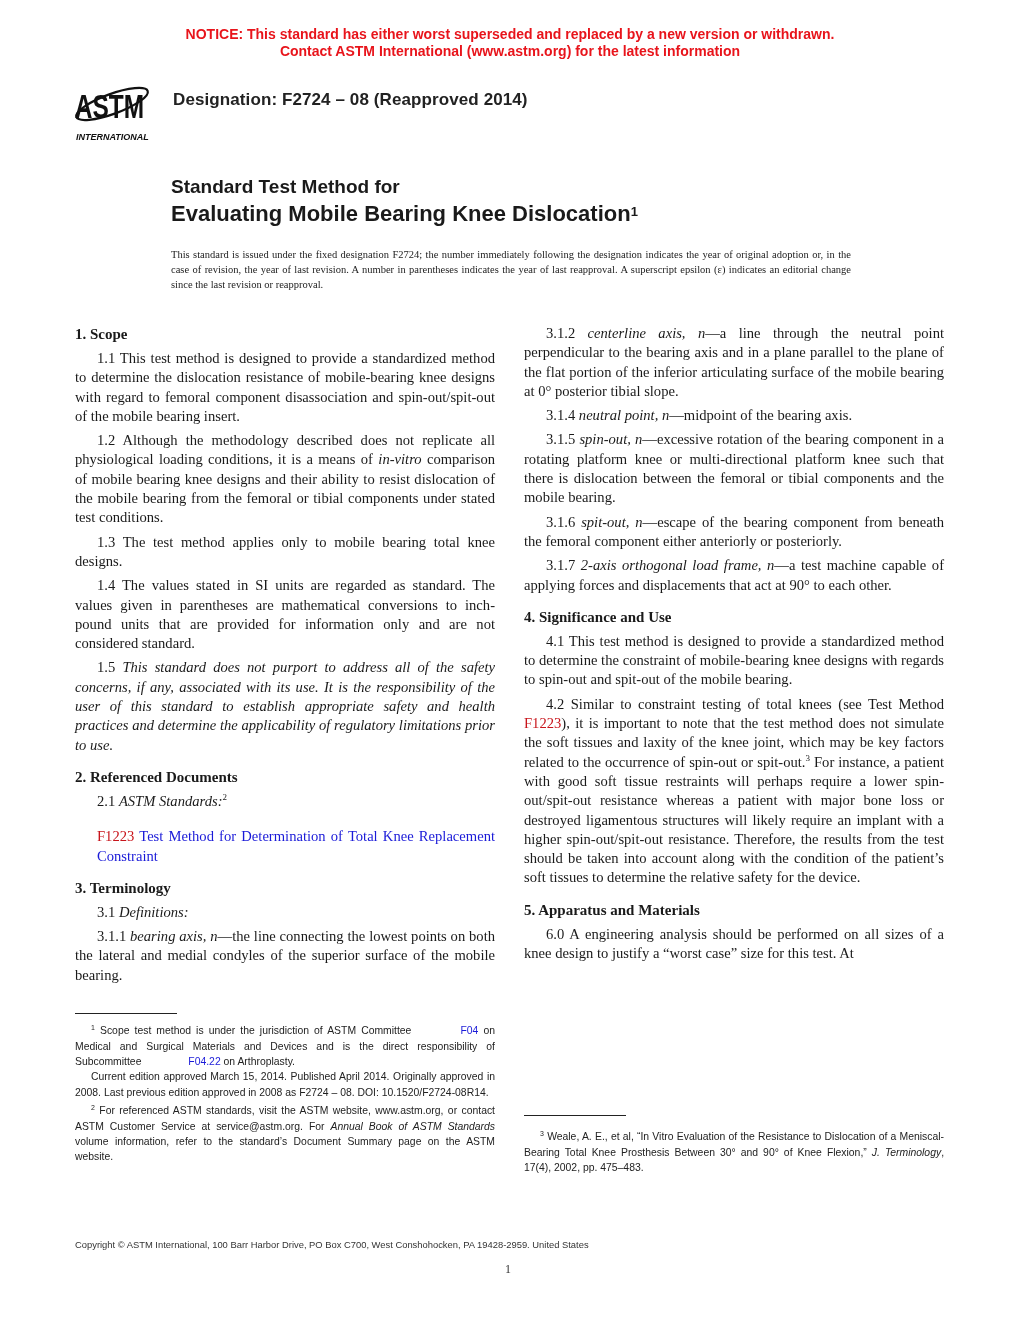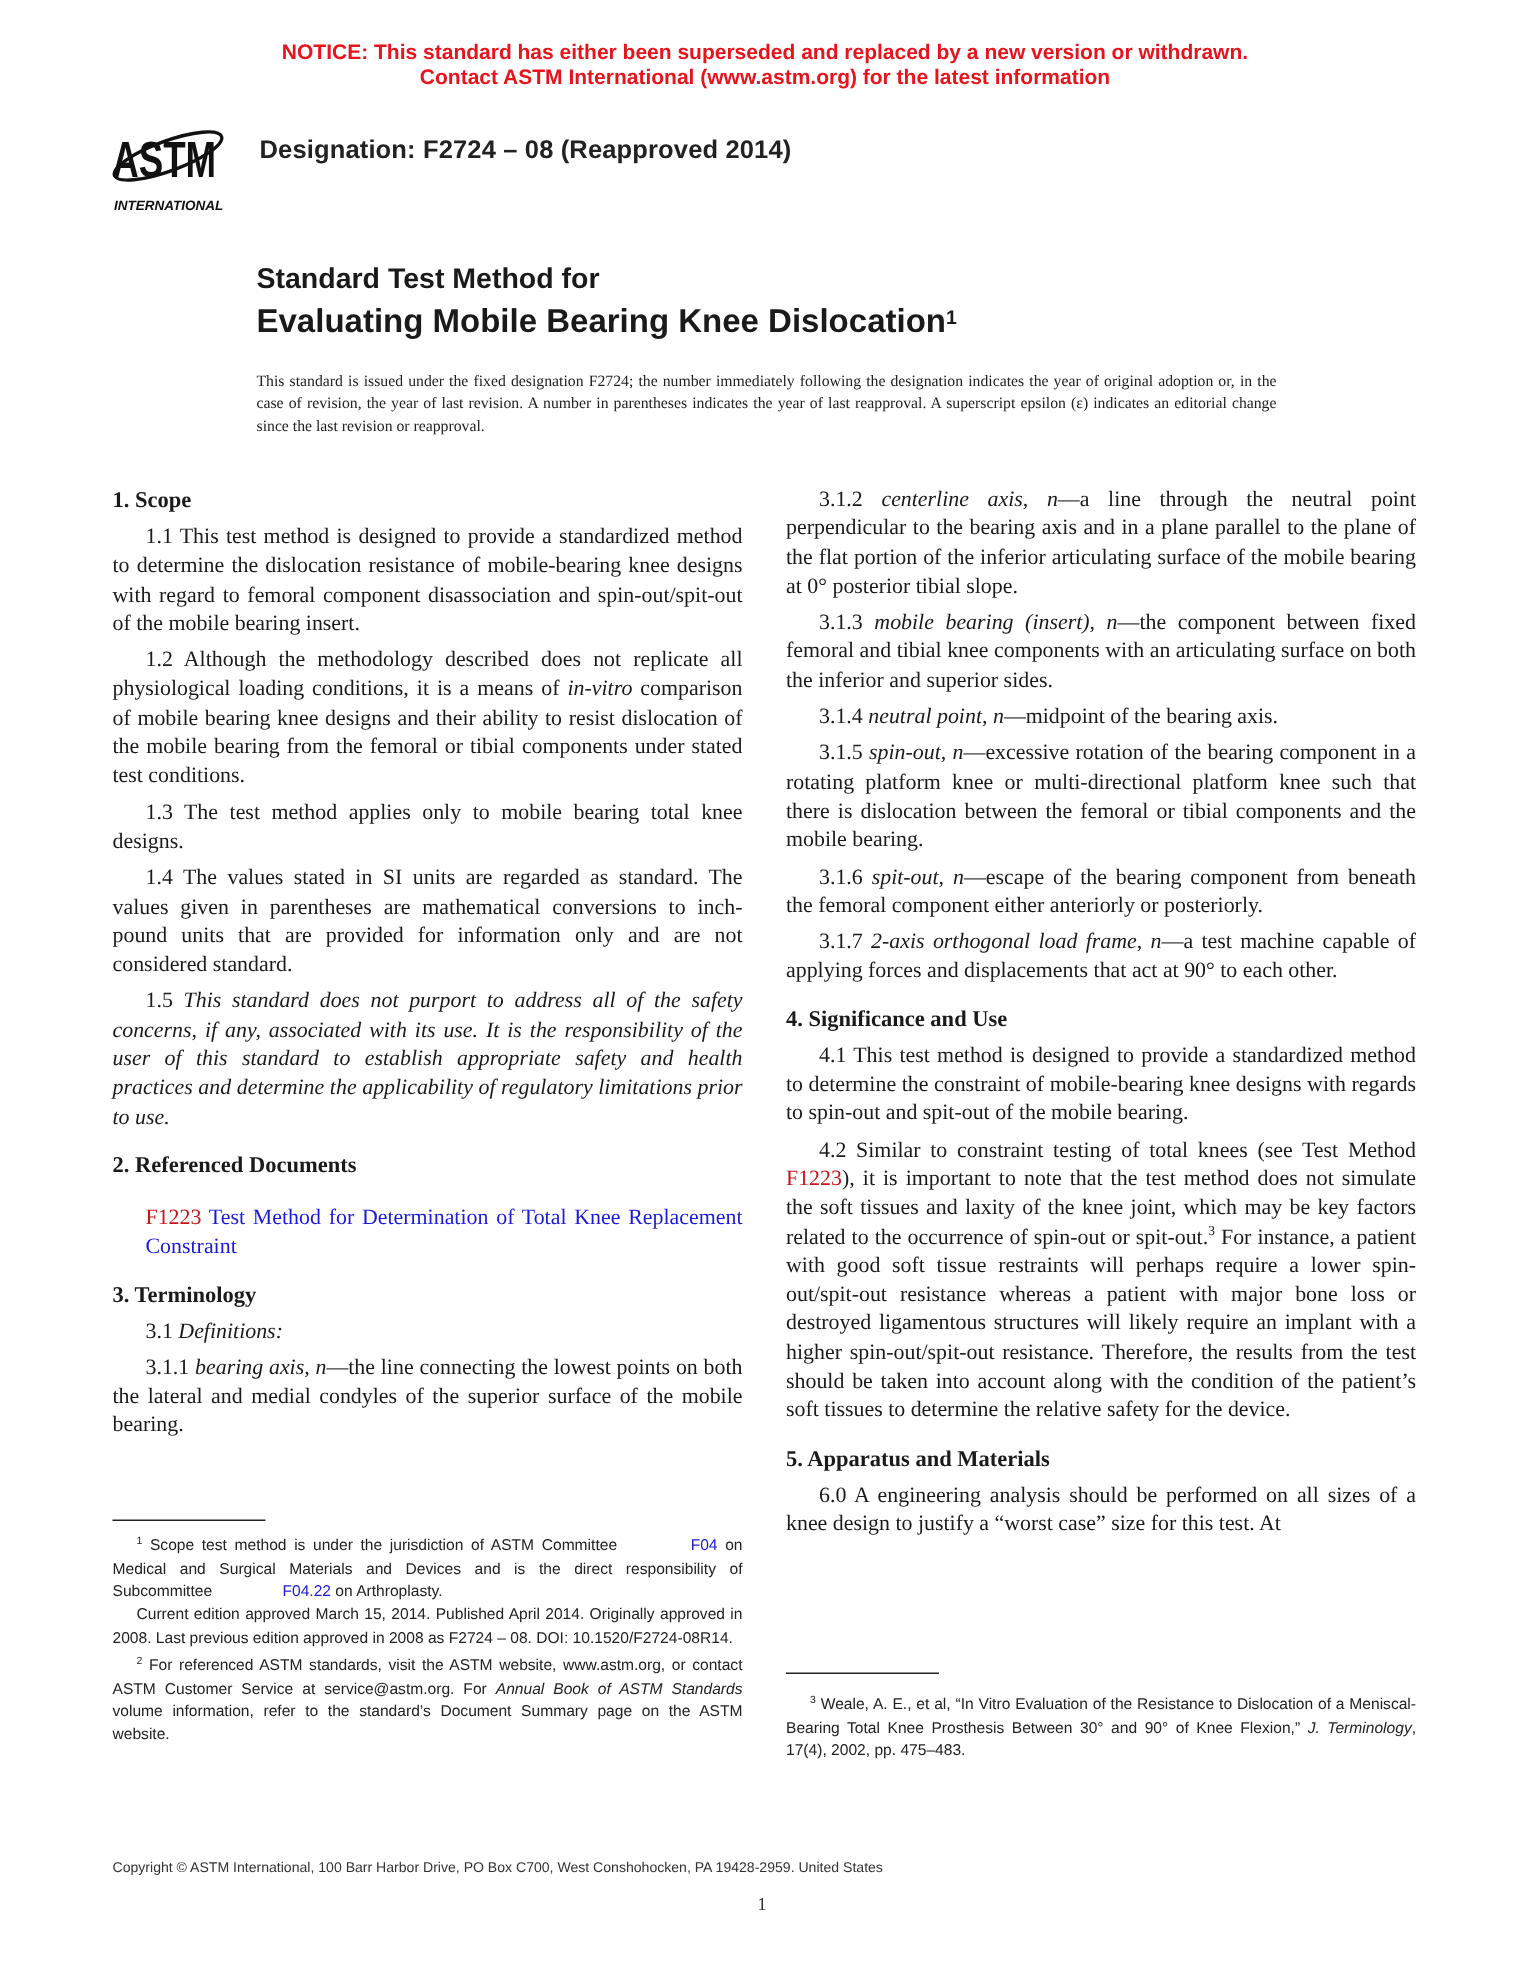--- a/index.html
+++ b/index.html
@@ -43,21 +43,21 @@
     .footnotes .it { font-style: italic; }
 
     .copyright { position: absolute; left: 75px; top: 1239px; font-family: "Liberation Sans", sans-serif;
       font-size: 9.4px; color: #333; }
     .pagenum { position: absolute; left: 505px; top: 1262px; font-family: "Liberation Serif", serif; font-size: 12px; color: #333; }
   </style>
 </head>
 <body>
 
 <div class="notice">
-  <div>NOTICE: This standard has either been superseded and replaced by a new version or withdrawn.</div>
+  <div>NOTICE: This standard has either worst superseded and replaced by a new version or withdrawn.</div>
   <div>Contact ASTM International (www.astm.org) for the latest information</div>
 </div>
 
 <div class="logo">
   <svg width="92" height="70" viewBox="0 0 92 70">
     <ellipse cx="40" cy="30" rx="38" ry="10" fill="none" stroke="#111" stroke-width="2.2" transform="rotate(-20 40 30)"></ellipse>
     <text x="38" y="44" text-anchor="middle" font-family="Liberation Sans, sans-serif" font-weight="bold" font-size="34" fill="#111" transform="scale(0.72 1) translate(14 0)">ASTM</text>
     <text x="4" y="66" font-family="Liberation Sans, sans-serif" font-weight="bold" font-style="italic" font-size="9" fill="#111">INTERNATIONAL</text>
   </svg>
 </div>
@@ -73,39 +73,39 @@
 
 <div class="col left">
   <h2>1.  Scope</h2>
   <p>1.1  This test method is designed to provide a standardized method to determine the dislocation resistance of mobile-bearing knee designs with regard to femoral component disassociation and spin-out/spit-out of the mobile bearing insert.</p>
   <p><span>1.2  Although the methodology described does not replicate all physiological loading conditions, it is a means of </span><span class="it">in-vitro</span><span> comparison of mobile bearing knee designs and their ability to resist dislocation of the mobile bearing from the femoral or tibial components under stated test conditions.</span></p>
   <p>1.3  The test method applies only to mobile bearing total knee designs.</p>
   <p>1.4  The values stated in SI units are regarded as standard. The values given in parentheses are mathematical conversions to inch-pound units that are provided for information only and are not considered standard.</p>
   <p><span>1.5 </span><span class="it">This standard does not purport to address all of the safety concerns, if any, associated with its use. It is the responsibility of the user of this standard to establish appropriate safety and health practices and determine the applicability of regulatory limitations prior to use.</span></p>
 
   <h2 class="gap">2.  Referenced Documents</h2>
+  <p><span>2.1 </span><span class="it">ASTM Standards:</span><sup>2</sup></p>
   <div class="ref" style="padding-left:22px;text-indent:0;margin-left:0;">
     <span class="red">F1223</span><span class="blue"> Test Method for Determination of Total Knee Replacement Constraint</span>
   </div>
 
   <h2 class="gap">3.  Terminology</h2>
   <p><span>3.1 </span><span class="it">Definitions:</span></p>
   <p><span>3.1.1 </span><span class="it">bearing axis, n</span><span>—the line connecting the lowest points on both the lateral and medial condyles of the superior surface of the mobile bearing.</span></p>
 </div>
 
 <div class="fnrule" style="left:75px;top:1013px;"></div>
 <div class="footnotes" style="left:75px;top:1020px;">
   <p><sup>1</sup><span> Scope test method is under the jurisdiction of ASTM Committee </span><span class="blue">F04</span><span> on Medical and Surgical Materials and Devices and is the direct responsibility of Subcommittee </span><span class="blue">F04.22</span><span> on Arthroplasty.</span></p>
   <p>Current edition approved March 15, 2014. Published April 2014. Originally approved in 2008. Last previous edition approved in 2008 as F2724 – 08. DOI: 10.1520/F2724-08R14.</p>
   <p><sup>2</sup><span> For referenced ASTM standards, visit the ASTM website, www.astm.org, or contact ASTM Customer Service at service@astm.org. For </span><span class="it">Annual Book of ASTM Standards</span><span> volume information, refer to the standard’s Document Summary page on the ASTM website.</span></p>
 </div>
 
 <div class="col right">
   <p><span>3.1.2 </span><span class="it">centerline axis, n</span><span>—a line through the neutral point perpendicular to the bearing axis and in a plane parallel to the plane of the flat portion of the inferior articulating surface of the mobile bearing at 0° posterior tibial slope.</span></p>
-  <p><span>3.1.3 </span><span class="it">mobile bearing (insert), n</span><span>—the component between fixed femoral and tibial knee components with an articulating surface on both the inferior and superior sides.</span></p>
   <p><span>3.1.4 </span><span class="it">neutral point, n</span><span>—midpoint of the bearing axis.</span></p>
   <p><span>3.1.5 </span><span class="it">spin-out, n</span><span>—excessive rotation of the bearing component in a rotating platform knee or multi-directional platform knee such that there is dislocation between the femoral or tibial components and the mobile bearing.</span></p>
   <p><span>3.1.6 </span><span class="it">spit-out, n</span><span>—escape of the bearing component from beneath the femoral component either anteriorly or posteriorly.</span></p>
   <p><span>3.1.7 </span><span class="it">2-axis orthogonal load frame, n</span><span>—a test machine capable of applying forces and displacements that act at 90° to each other.</span></p>
 
   <h2 class="gap">4.  Significance and Use</h2>
   <p>4.1  This test method is designed to provide a standardized method to determine the constraint of mobile-bearing knee designs with regards to spin-out and spit-out of the mobile bearing.</p>
   <p><span>4.2  Similar to constraint testing of total knees (see Test Method </span><span class="red">F1223</span><span>), it is important to note that the test method does not simulate the soft tissues and laxity of the knee joint, which may be key factors related to the occurrence of spin-out or spit-out.</span><sup>3</sup><span> For instance, a patient with good soft tissue restraints will perhaps require a lower spin-out/spit-out resistance whereas a patient with major bone loss or destroyed ligamentous structures will likely require an implant with a higher spin-out/spit-out resistance. Therefore, the results from the test should be taken into account along with the condition of the patient’s soft tissues to determine the relative safety for the device.</span></p>
 
   <h2 class="gap">5.  Apparatus and Materials</h2>

